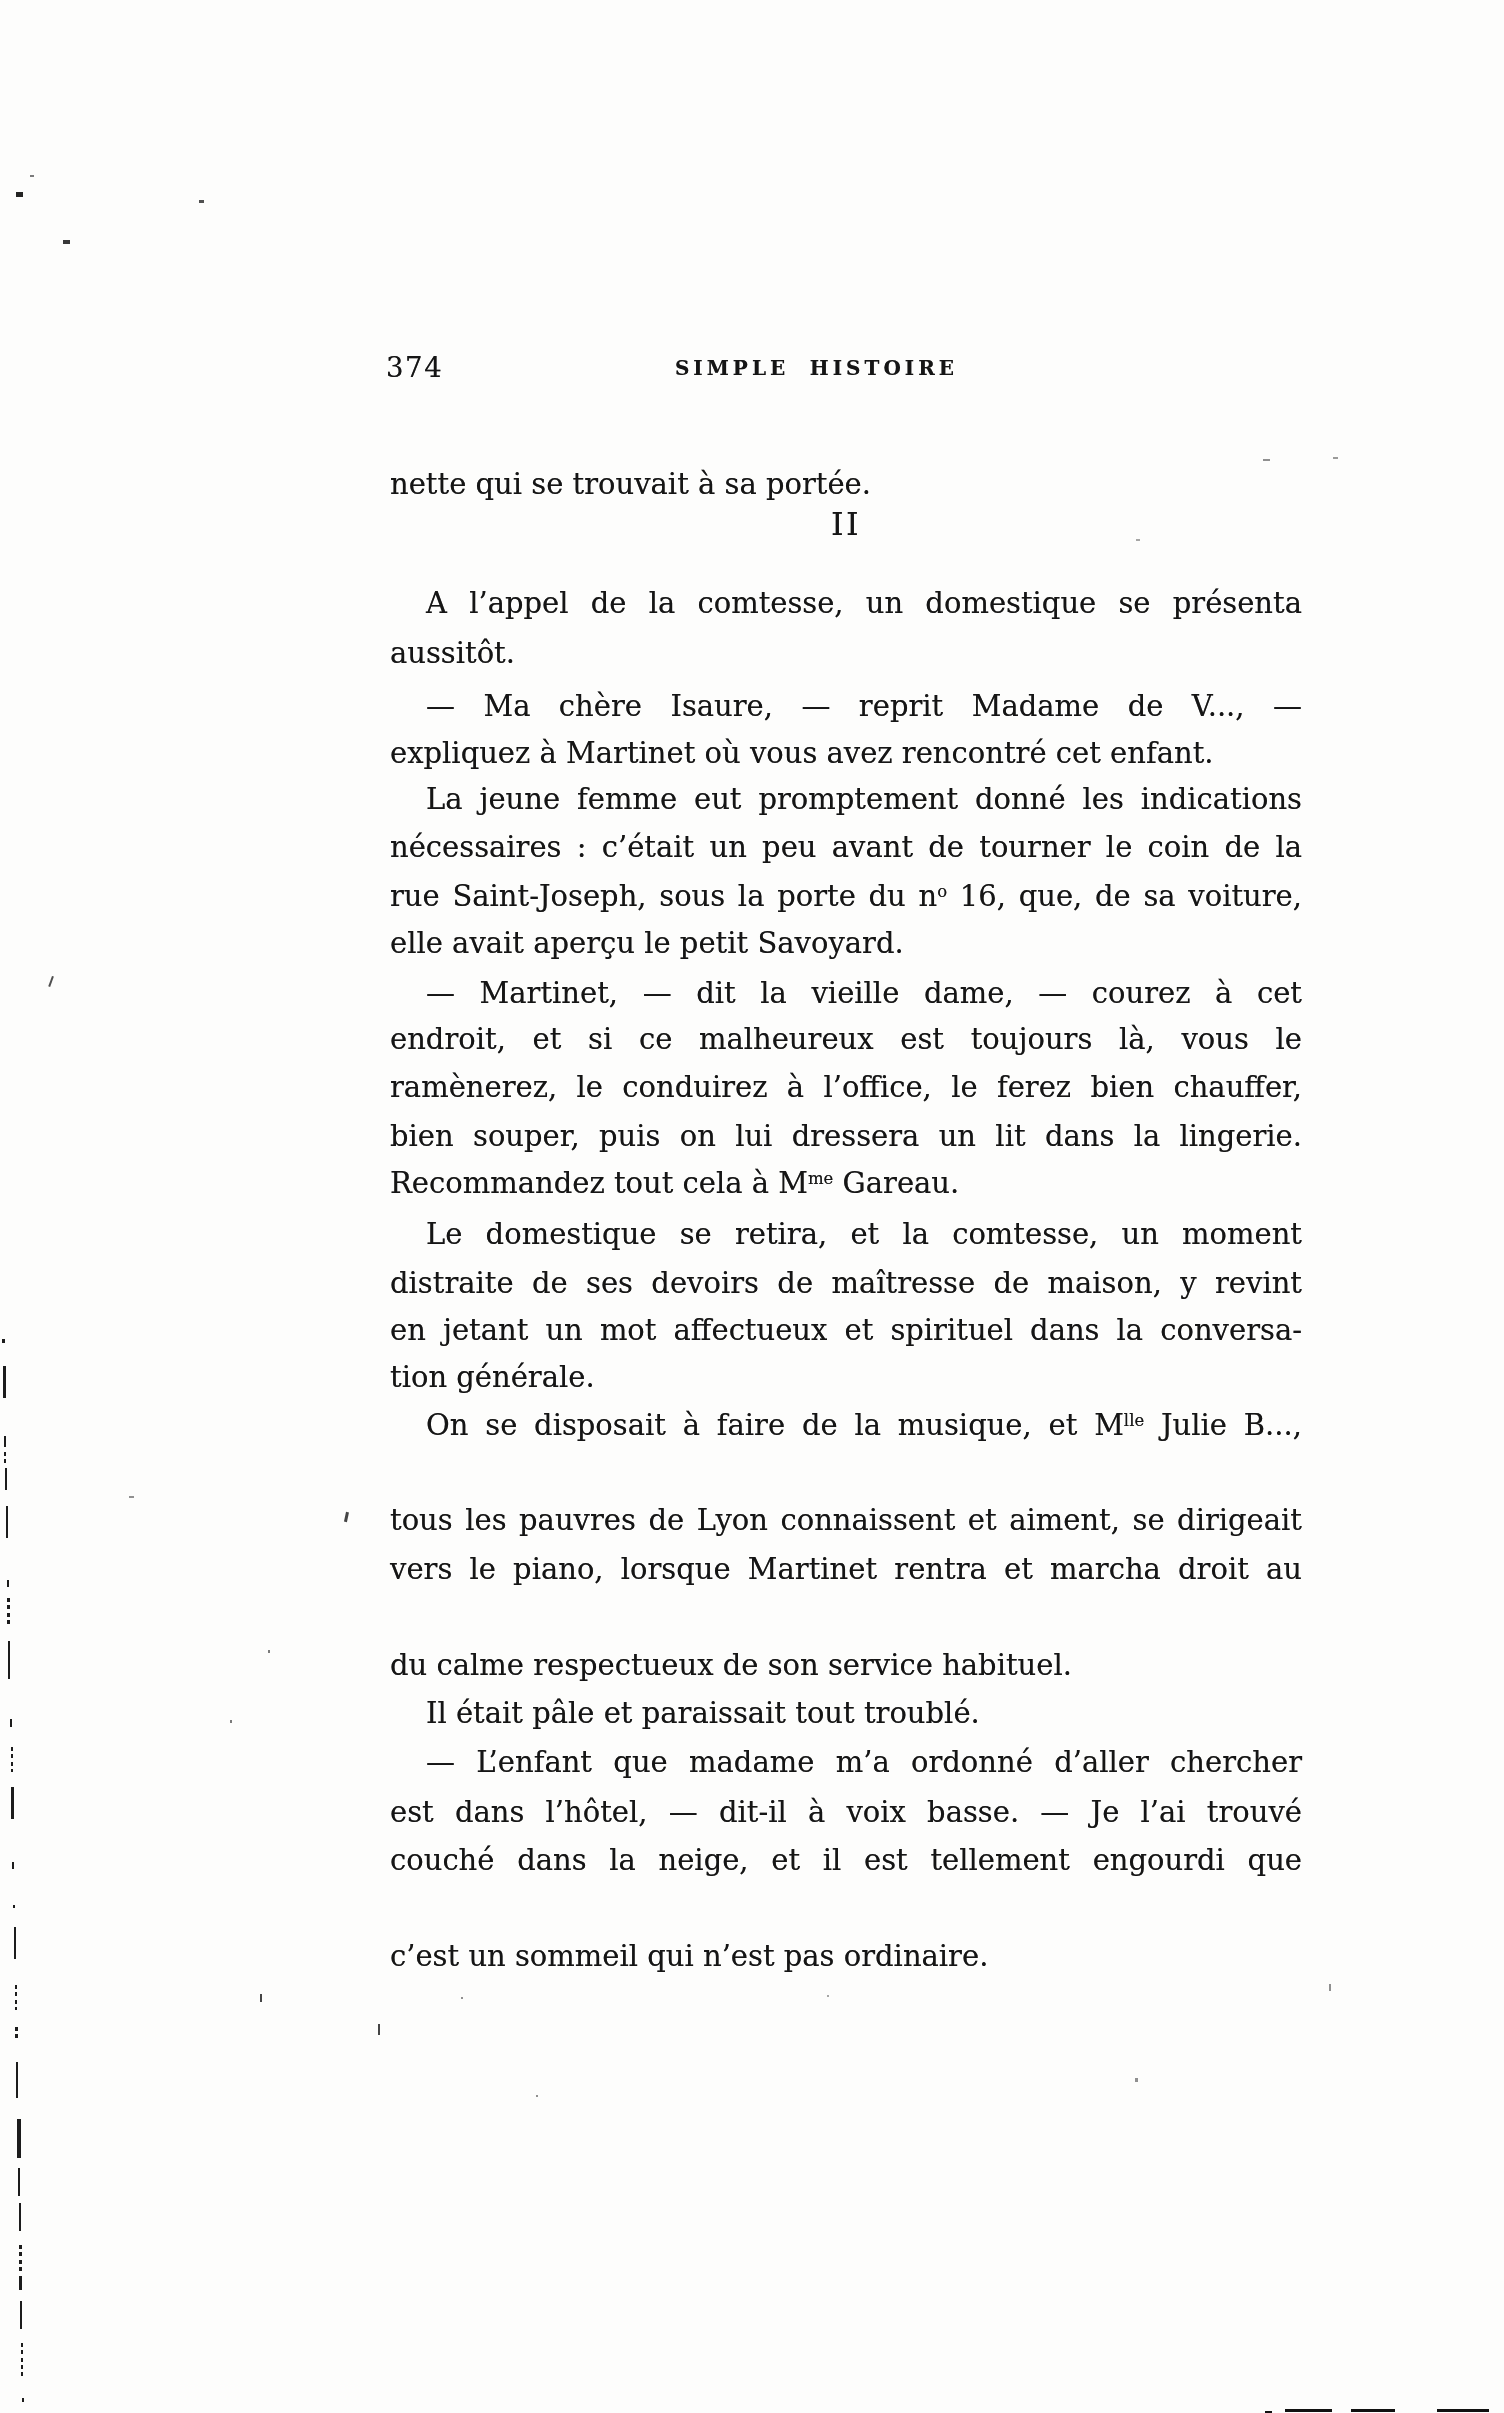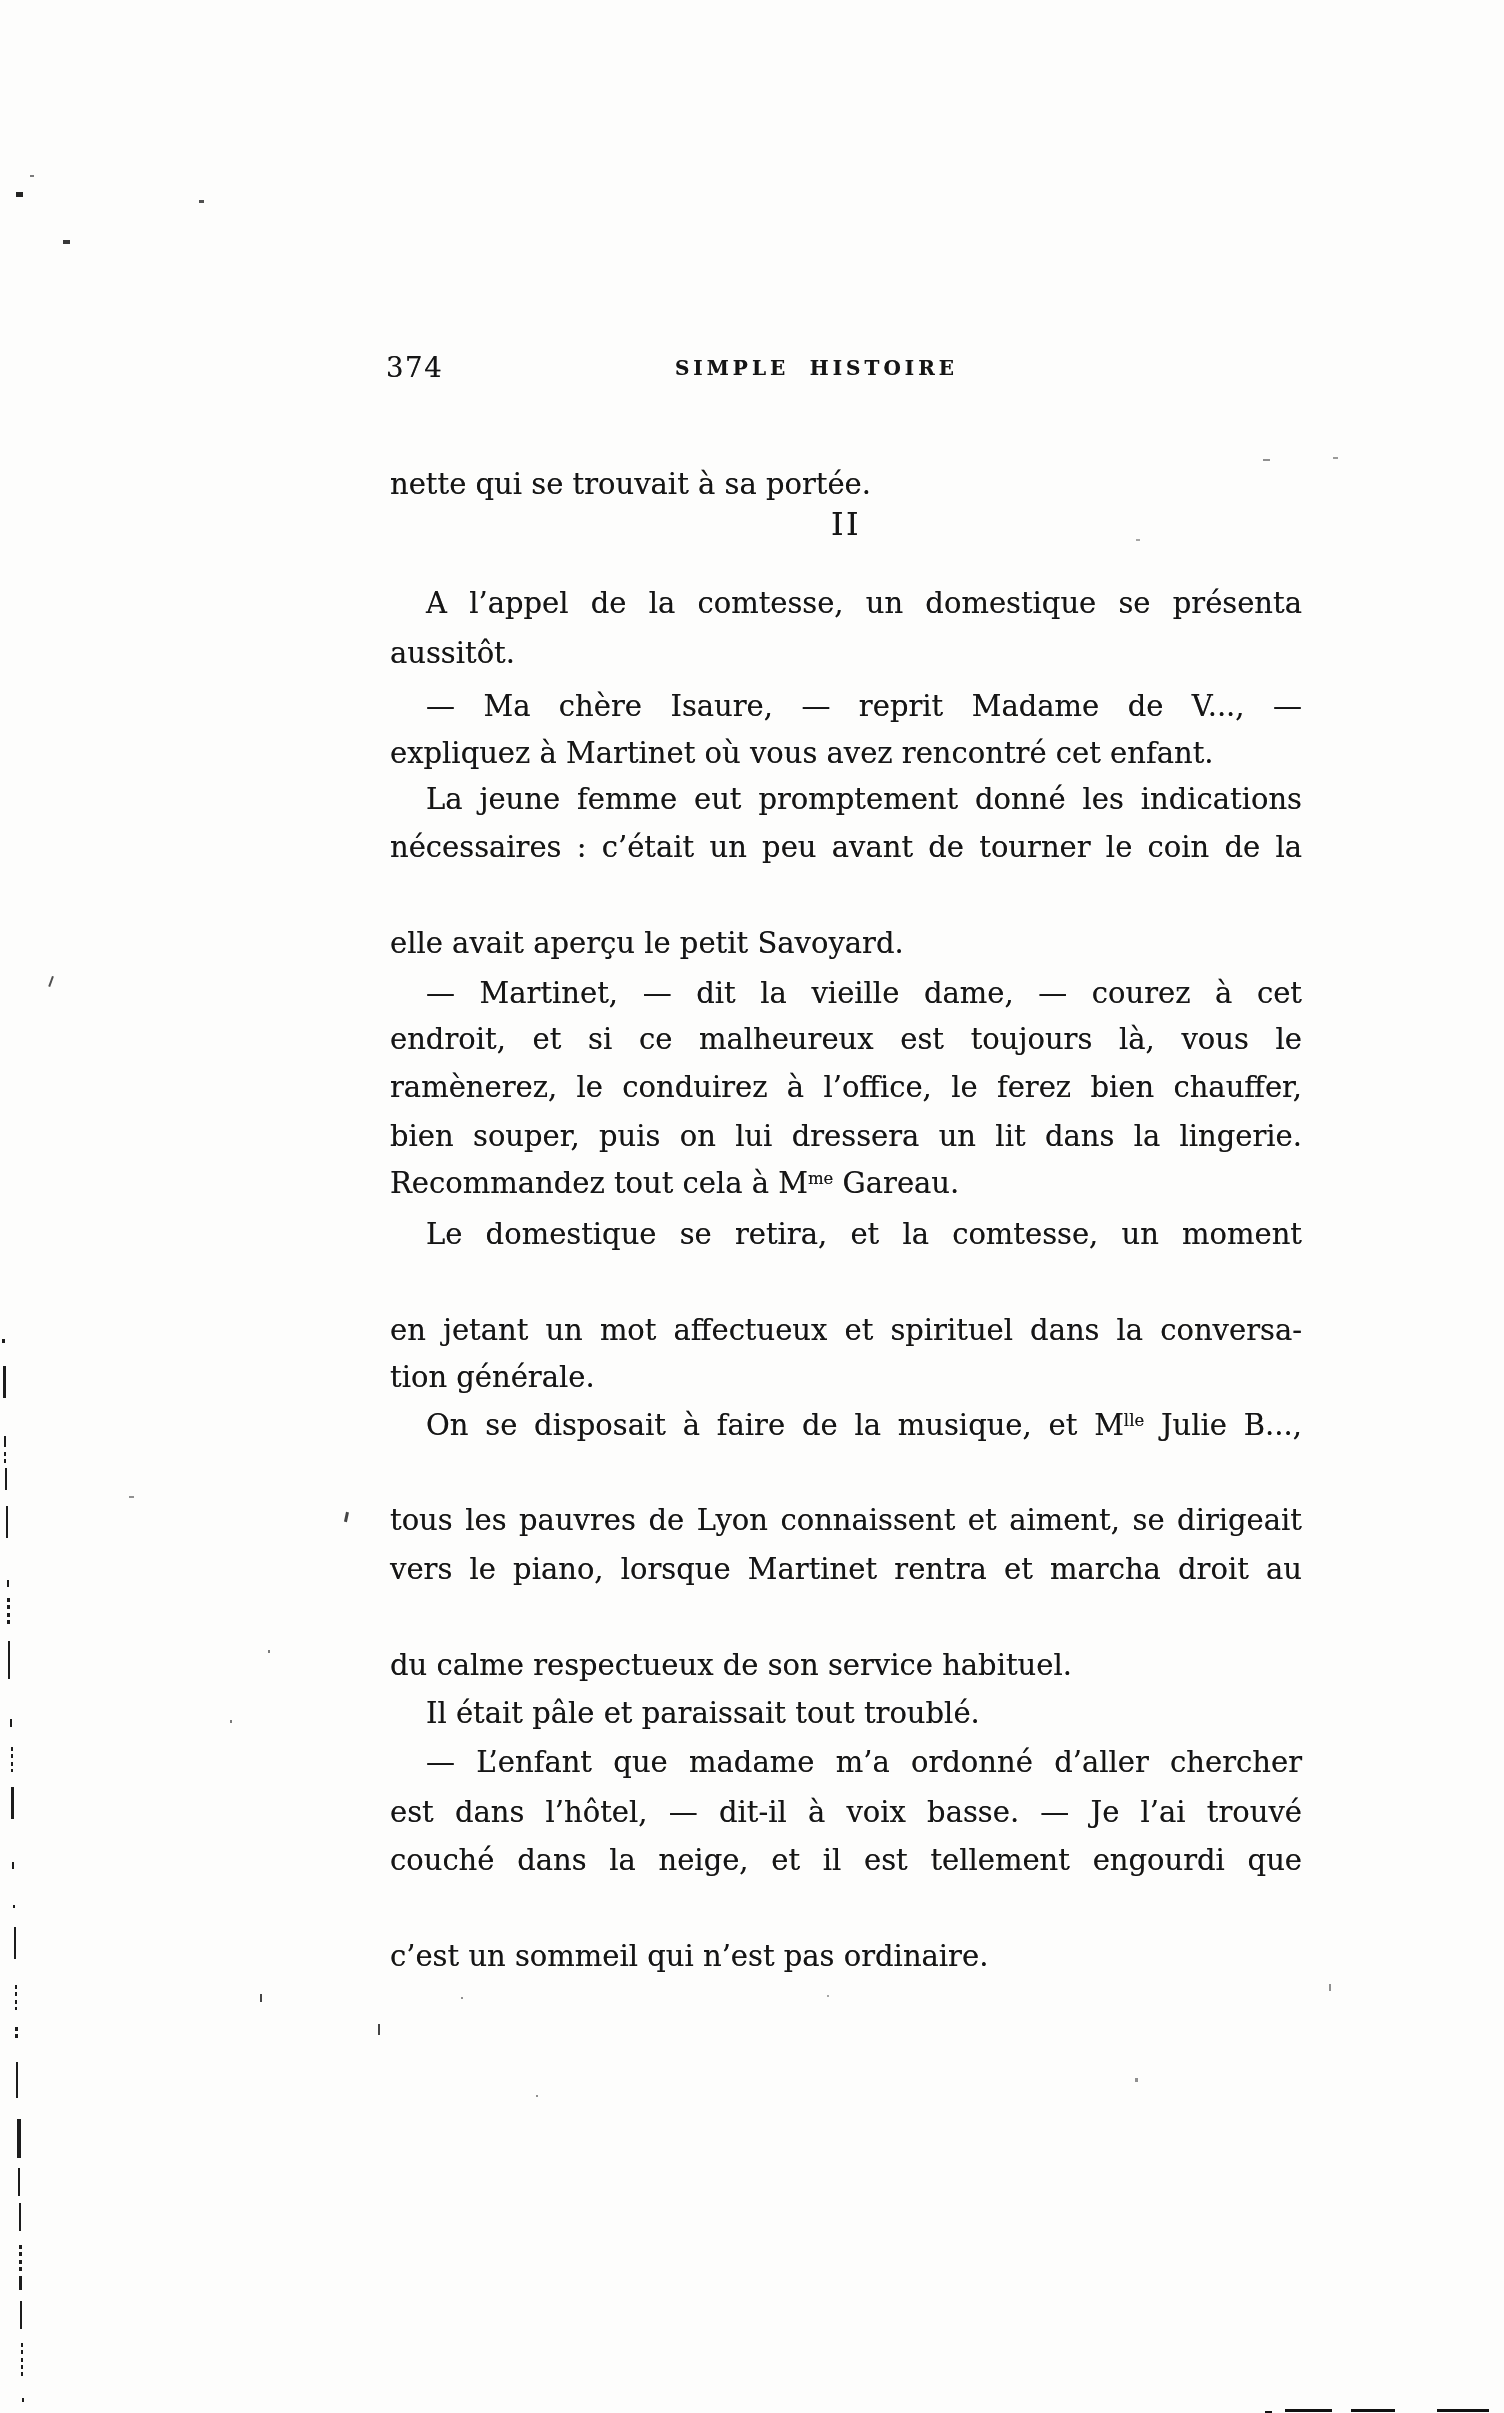--- a/index.html
+++ b/index.html
@@ -56,29 +56,31 @@
   <div class="h2">II</div>
 
   <div class="ln j ind" style="top:580px"><span>A l’appel de la comtesse, un domestique se présenta</span><sup></sup><i></i><span></span></div>
   <div class="ln" style="top:630px"><span>aussitôt.</span><sup></sup><i></i><span></span></div>
 
   <div class="ln j ind" style="top:683px"><span>— Ma chère Isaure, — reprit Madame de V..., —</span><sup></sup><i></i><span></span></div>
   <div class="ln" style="top:730px"><span>expliquez à Martinet où vous avez rencontré cet enfant.</span><sup></sup><i></i><span></span></div>
 
   <div class="ln j" style="top:824px"><span>nécessaires : c’était un peu avant de tourner le coin de la</span><sup></sup><i></i><span></span></div>
   <div class="ln j ind" style="top:776px"><span>La jeune femme eut promptement donné les indications</span><sup></sup><i></i><span></span></div>
+  <div class="ln j" style="top:873px"><span>rue Saint-Joseph, sous la porte du n</span><sup>o</sup><i></i><span> 16, que, de sa voiture,</span></div>
   <div class="ln" style="top:920px"><span>elle avait aperçu le petit Savoyard.</span><sup></sup><i></i><span></span></div>
 
   <div class="ln j ind" style="top:970px"><span>— Martinet, — dit la vieille dame, — courez à cet</span><sup></sup><i></i><span></span></div>
   <div class="ln j" style="top:1016px"><span>endroit, et si ce malheureux est toujours là, vous le</span><sup></sup><i></i><span></span></div>
   <div class="ln j" style="top:1064px"><span>ramènerez, le conduirez à l’office, le ferez bien chauffer,</span><sup></sup><i></i><span></span></div>
   <div class="ln j" style="top:1113px"><span>bien souper, puis on lui dressera un lit dans la lingerie.</span><sup></sup><i></i><span></span></div>
   <div class="ln" style="top:1160px"><span>Recommandez tout cela à M</span><sup>me</sup><i></i><span> Gareau.</span></div>
 
   <div class="ln j ind" style="top:1211px"><span>Le domestique se retira, et la comtesse, un moment</span><sup></sup><i></i><span></span></div>
+  <div class="ln j" style="top:1260px"><span>distraite de ses devoirs de maîtresse de maison, y revint</span><sup></sup><i></i><span></span></div>
   <div class="ln j" style="top:1307px"><span>en jetant un mot affectueux et spirituel dans la conversa-</span><sup></sup><i></i><span></span></div>
   <div class="ln" style="top:1354px"><span>tion générale.</span><sup></sup><i></i><span></span></div>
 
   <div class="ln j ind" style="top:1402px"><span>On se disposait à faire de la musique, et M</span><sup>lle</sup><i></i><span> Julie B...,</span></div>
   <div class="ln j" style="top:1497px"><span>tous les pauvres de Lyon connaissent et aiment, se dirigeait</span><sup></sup><i></i><span></span></div>
   <div class="ln j" style="top:1546px"><span>vers le piano, lorsque Martinet rentra et marcha droit au</span><sup></sup><i></i><span></span></div>
   <div class="ln" style="top:1642px"><span>du calme respectueux de son service habituel.</span><sup></sup><i></i><span></span></div>
 
   <div class="ln ind" style="top:1690px"><span>Il était pâle et paraissait tout troublé.</span><sup></sup><i></i><span></span></div>
 

